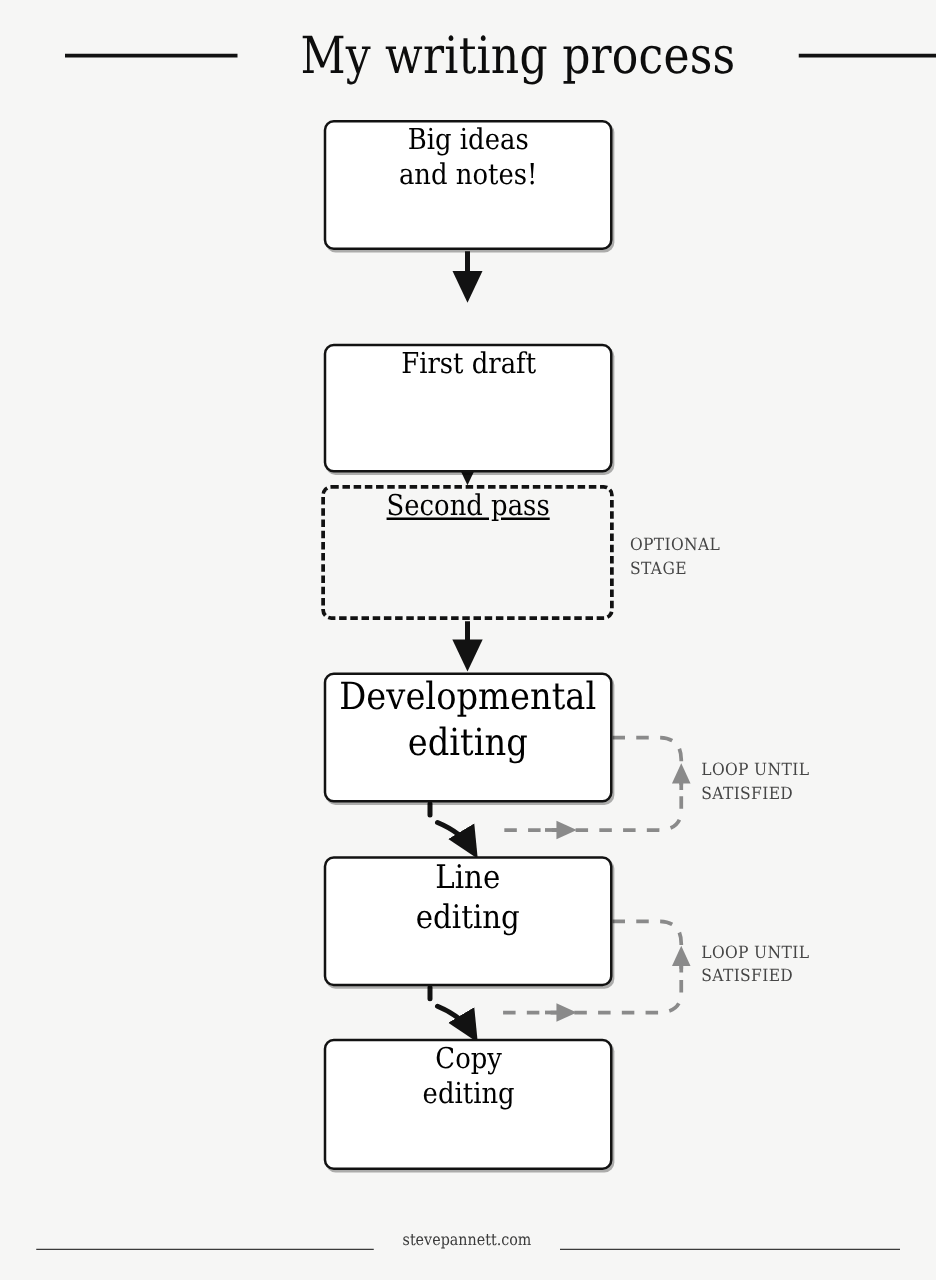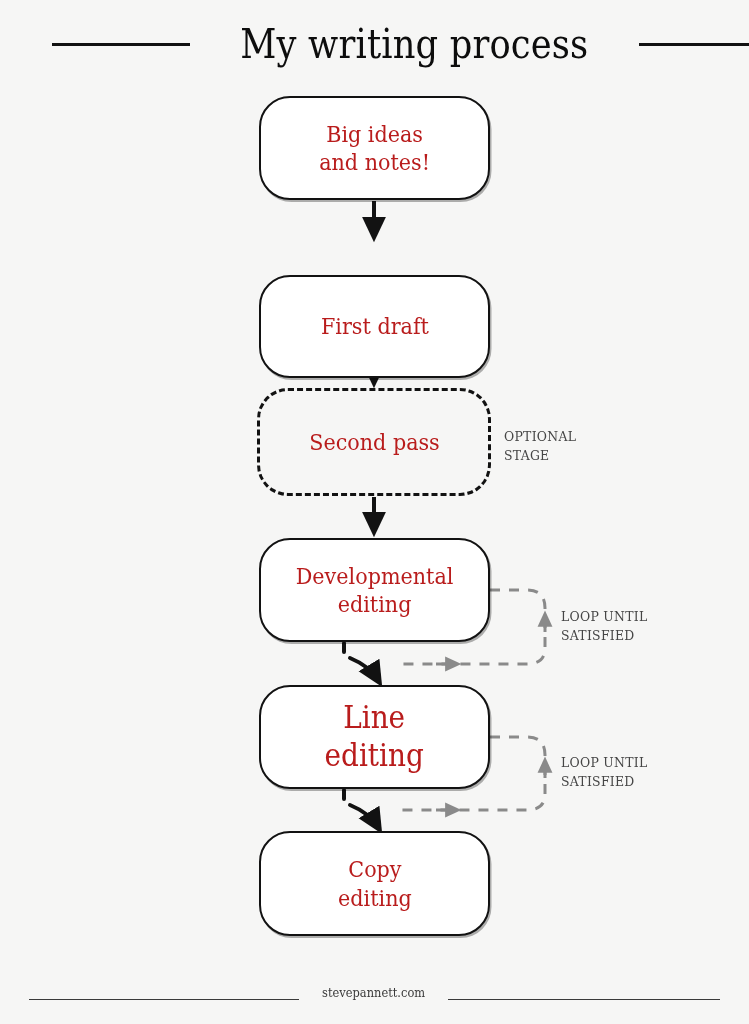--- a/index.html
+++ b/index.html
@@ -48,50 +48,50 @@
     white-space: nowrap;
     transform: scaleX(0.86);
     transform-origin: center;
   }
 
   
   .node {
     position: absolute;
     box-sizing: border-box;
     display: flex;
-    align-items: center;
     justify-content: center;
     text-align: center;
-    border-radius: 31px;
-    color: #b91c1c;
+    border-radius: 8px;
+    color: #000000;
     font-family: "DejaVu Serif", serif;
     z-index: 3;
   }
   .node.solid {
     background: #ffffff;
     border: 2.6px solid #121212;
     box-shadow: 1.5px 2px 0 rgba(0,0,0,0.30);
   }
   .node.dashed {
     background: transparent;
     border: 3px dashed #121212;
     box-shadow: none;
+    text-decoration: underline;
   }
   .node .node-label {
     transform: scaleX(0.9);
     transform-origin: center;
     white-space: pre-line;
     line-height: 1.22;
   }
 
   #node-big-ideas   { left: 259px; top: 96px;  width: 231px; height: 104px; font-size: 23px; }
   #node-first-draft { left: 259px; top: 243px; width: 231px; height: 103px; font-size: 23px; margin-top: 32px; }
   #node-second-pass { left: 257px; top: 388px; width: 234px; height: 108px; font-size: 23px; }
-  #node-dev-editing { left: 259px; top: 538px; width: 231px; height: 104px; font-size: 23px; }
-  #node-line-editing{ left: 259px; top: 685px; width: 231px; height: 104px; font-size: 31px; }
+  #node-dev-editing { left: 259px; top: 538px; width: 231px; height: 104px; font-size: 30px; }
+  #node-line-editing{ left: 259px; top: 685px; width: 231px; height: 104px; font-size: 26px; }
   #node-copy-editing{ left: 259px; top: 831px; width: 231px; height: 105px; font-size: 23px; }
 
   
   .side-note {
     position: absolute;
     font-family: "DejaVu Serif", serif;
     font-size: 13.5px;
     line-height: 1.42;
     color: #454545;
     letter-spacing: 0.3px;

